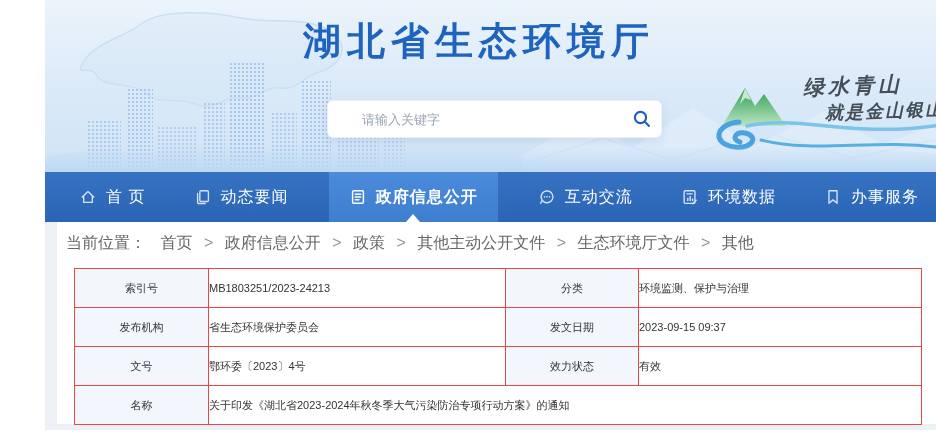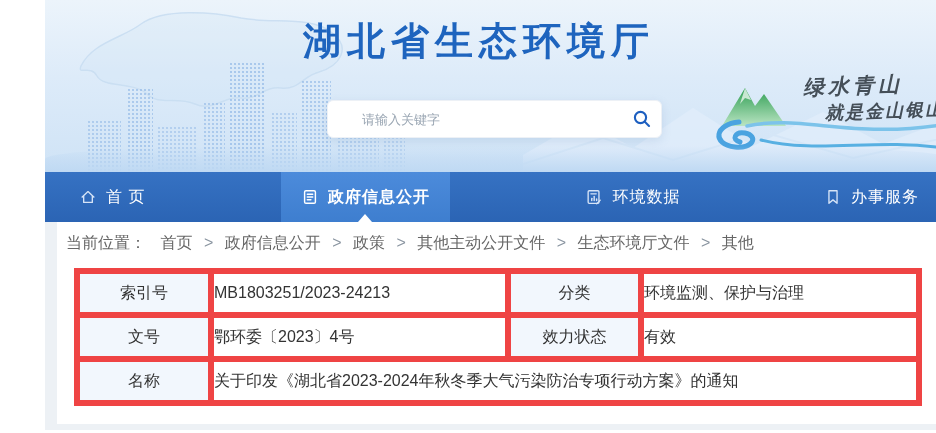--- a/index.html
+++ b/index.html
@@ -62,21 +62,21 @@
   
   .content-region{position:absolute;left:0;top:222px;width:908px;height:208px;background:#edf1f5;}
   .card{position:absolute;left:12px;top:0;width:879px;height:202px;background:#fff;}
 
   .breadcrumb{padding:13px 0 0 9px;font-size:16px;color:#666;line-height:16px;}
   .bc-prefix{margin-right:10px;}
   .bc-link{color:#666;cursor:pointer;text-decoration:none;}
   .bc-sep{margin:0 7px;color:#8a95a1;}
 
   table.info{border-collapse:collapse;margin:17px 14px 0 17px;width:848px;table-layout:fixed;}
-  table.info td{border:6px solid #ef4444;height:38px;font-size:16px;color:#333;
+  table.info td{border:1px solid #ef4444;height:38px;font-size:11px;color:#333;
     padding:0;overflow:hidden;white-space:nowrap;}
   td.lbl{background:#f2f7fd;text-align:center;}
   td.val{padding-left:20px;}
 </style>
 </head>
 <body>
 
 <div class="page">
   <div class="block">
 
@@ -143,31 +143,47 @@
     <nav class="main-nav">
 
       <div class="nav-item">
         <svg width="18" height="18" viewBox="0 0 20 20">
           <path d="M3 10.5 L10 4 L17 10.5 M5.2 9 V16 H14.8 V9" fill="none" stroke="#d6e4f7" stroke-width="1.5" stroke-linejoin="round"></path>
         </svg>
         <span>首 页</span>
       </div>
 
 
+      <div class="nav-item">
+        <svg width="18" height="18" viewBox="0 0 20 20">
+          <rect x="6.5" y="3" width="9.5" height="12" rx="1.2" fill="none" stroke="#d6e4f7" stroke-width="1.5"></rect>
+          <path d="M4 6 V16 A1.2 1.2 0 0 0 5.2 17.2 H12.5" fill="none" stroke="#d6e4f7" stroke-width="1.5" stroke-linecap="round"></path>
+        </svg>
+        <span>动态要闻</span>
+      </div>
 
       <div class="nav-item active">
         <svg width="18" height="18" viewBox="0 0 20 20">
           <rect x="4" y="3" width="12" height="14" rx="1.5" fill="none" stroke="#ffffff" stroke-width="1.6"></rect>
           <line x1="7" y1="7" x2="13" y2="7" stroke="#ffffff" stroke-width="1.6" stroke-linecap="round"></line>
           <line x1="7" y1="10" x2="13" y2="10" stroke="#ffffff" stroke-width="1.6" stroke-linecap="round"></line>
           <line x1="7" y1="13" x2="11" y2="13" stroke="#ffffff" stroke-width="1.6" stroke-linecap="round"></line>
         </svg>
         <span>政府信息公开</span>
       </div>
 
+      <div class="nav-item">
+        <svg width="18" height="18" viewBox="0 0 20 20">
+          <path d="M10 3.2 a6.6 6.6 0 1 1 -5.4 10.4 L3 17 l1.6 -3.6 A6.6 6.6 0 0 1 10 3.2 Z" fill="none" stroke="#d6e4f7" stroke-width="1.5" stroke-linejoin="round"></path>
+          <circle cx="7.2" cy="9.8" r="0.9" fill="#d6e4f7"></circle>
+            <circle cx="10" cy="9.8" r="0.9" fill="#d6e4f7"></circle>
+            <circle cx="12.8" cy="9.8" r="0.9" fill="#d6e4f7"></circle>
+        </svg>
+        <span>互动交流</span>
+      </div>
 
       <div class="nav-item">
         <svg width="18" height="18" viewBox="0 0 20 20">
           <rect x="3.5" y="3" width="12" height="14" rx="1.2" fill="none" stroke="#d6e4f7" stroke-width="1.5"></rect>
           <line x1="6.5" y1="6.5" x2="12.5" y2="6.5" stroke="#d6e4f7" stroke-width="1.4" stroke-linecap="round"></line>
           <line x1="7.5" y1="14" x2="7.5" y2="11.5" stroke="#d6e4f7" stroke-width="1.6" stroke-linecap="round"></line>
           <line x1="10.2" y1="14" x2="10.2" y2="9.5" stroke="#d6e4f7" stroke-width="1.6" stroke-linecap="round"></line>
           <line x1="12.9" y1="14" x2="12.9" y2="12.3" stroke="#d6e4f7" stroke-width="1.6" stroke-linecap="round"></line>
           <path d="M13 17.5 l4 -4" stroke="#d6e4f7" stroke-width="1.4" stroke-linecap="round"></path>
         </svg>
@@ -208,20 +224,26 @@
               <col>
             </colgroup>
           <tbody>
               <tr>
             <td class="lbl">索引号</td>
             <td class="val">MB1803251/2023-24213</td>
             <td class="lbl">分类</td>
             <td class="val">环境监测、保护与治理</td>
           </tr>
           <tr>
+            <td class="lbl">发布机构</td>
+            <td class="val">省生态环境保护委员会</td>
+            <td class="lbl">发文日期</td>
+            <td class="val">2023-09-15 09:37</td>
+          </tr>
+          <tr>
             <td class="lbl">文号</td>
             <td class="val">鄂环委〔2023〕4号</td>
             <td class="lbl">效力状态</td>
             <td class="val">有效</td>
           </tr>
           <tr>
             <td class="lbl">名称</td>
             <td class="val" colspan="3">关于印发《湖北省2023-2024年秋冬季大气污染防治专项行动方案》的通知</td>
           </tr>
         </tbody>

